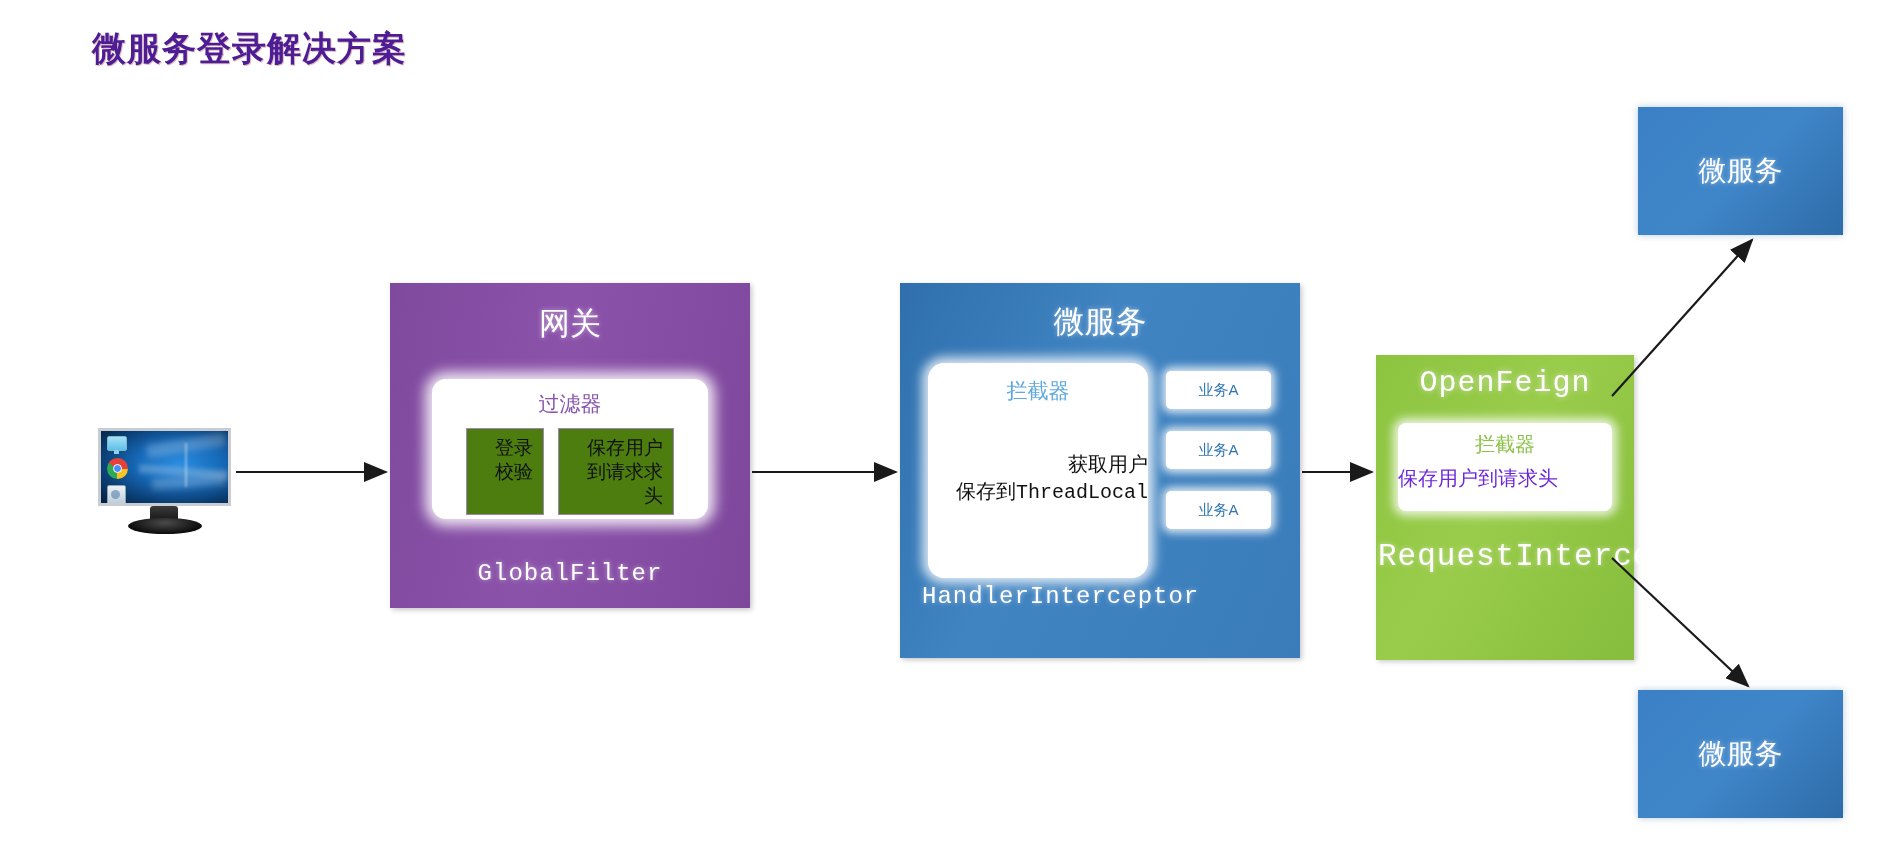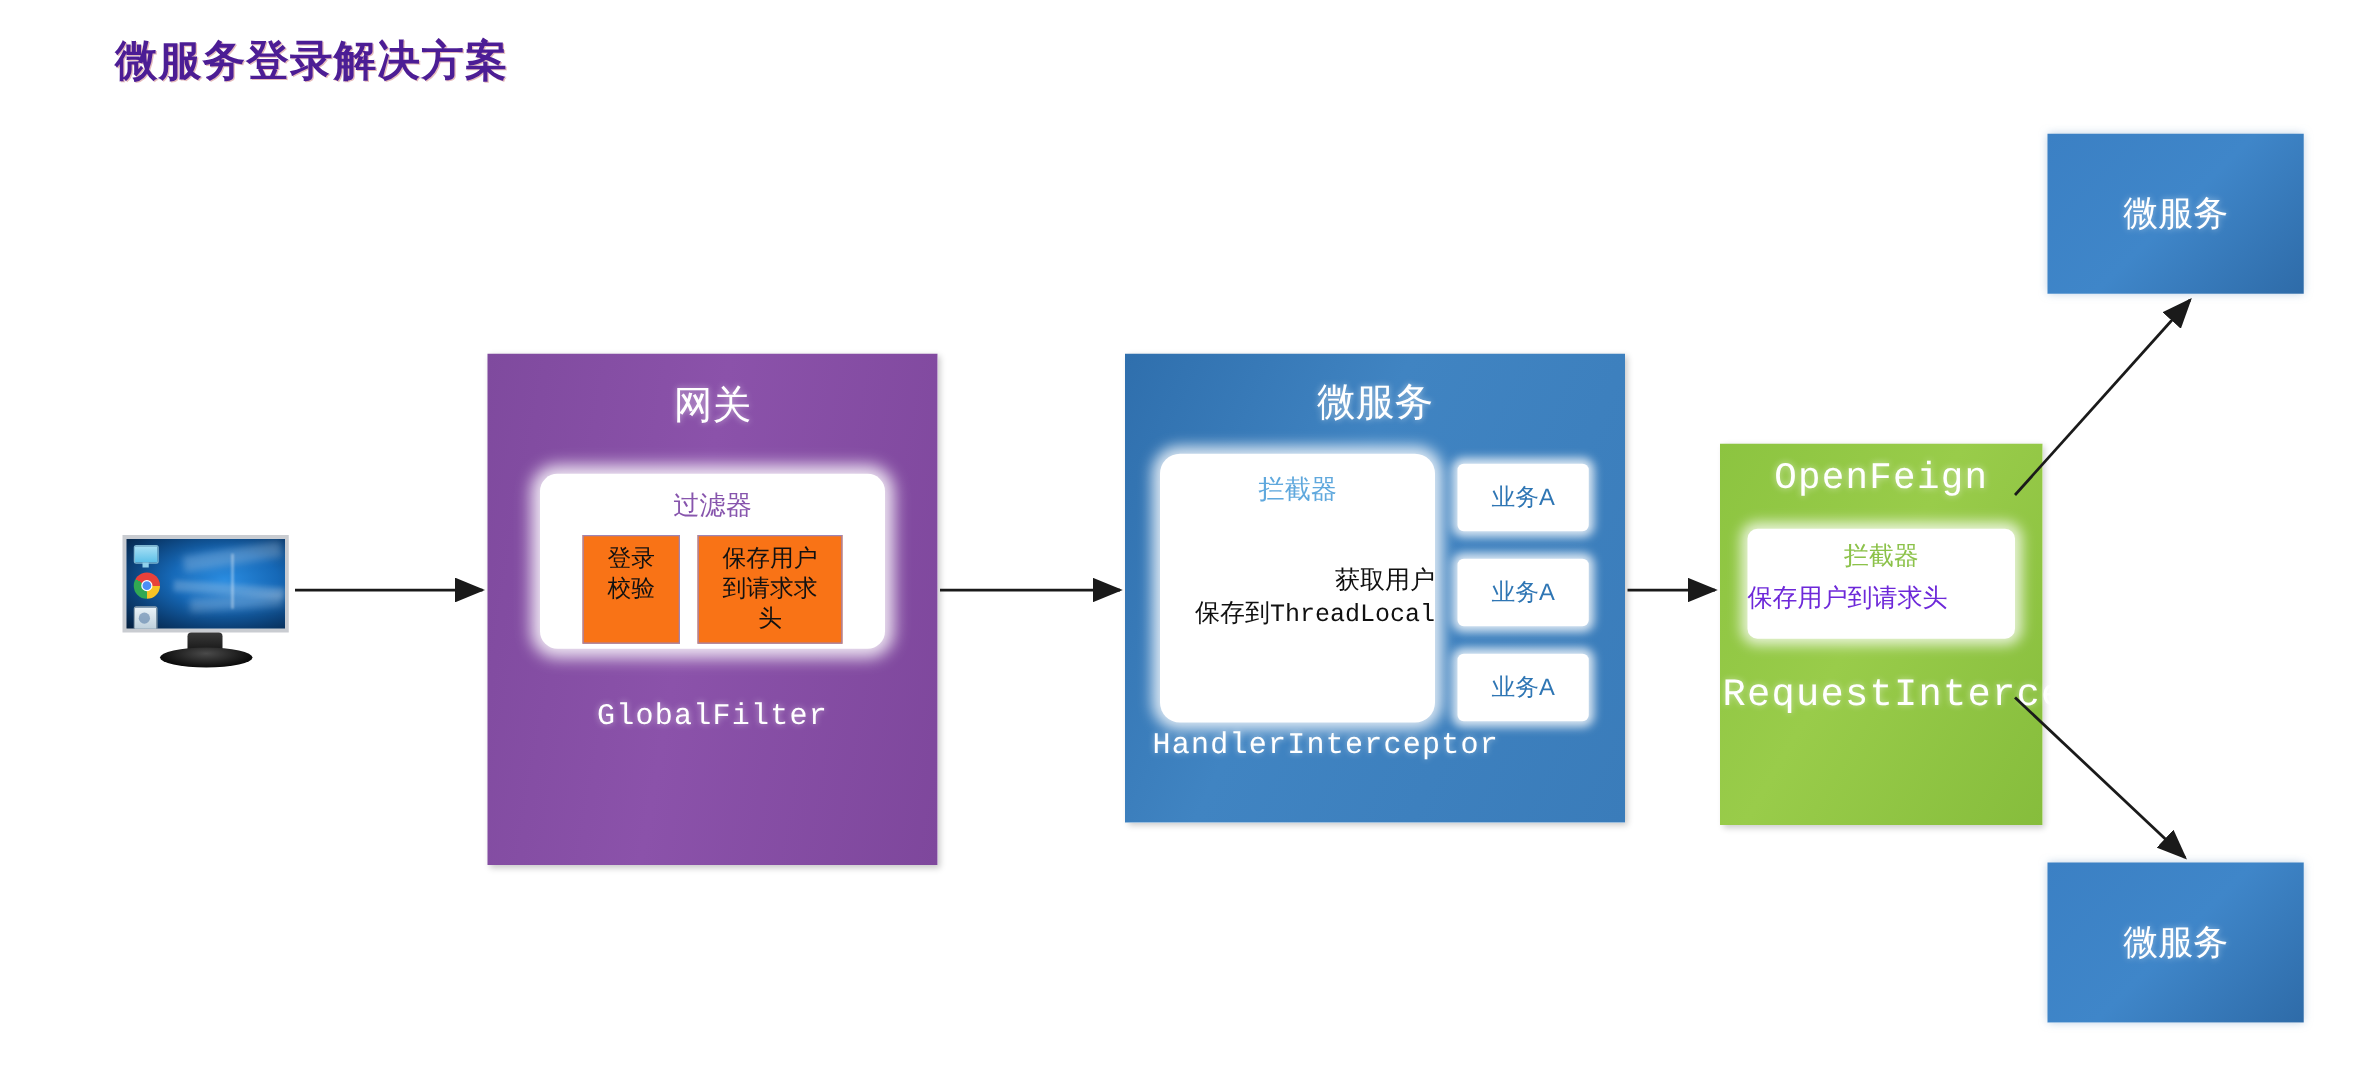--- a/index.html
+++ b/index.html
@@ -123,21 +123,21 @@
     letter-spacing: 1px;
     text-shadow: 0 0 5px rgba(255,255,255,0.5);
   }
 
   
   #gateway-box {
     position: absolute;
     left: 390px;
     top: 283px;
     width: 360px;
-    height: 409px;
+    height: 325px;
     background: linear-gradient(100deg, #7f4a9e 0%, #8b52aa 45%, #7e479c 100%);
     box-shadow: 2px 2px 5px rgba(0,0,0,0.22);
   }
   #gateway-box .box-title { margin-top: 20px; }
   #gateway-inner {
     position: absolute;
     left: 42px;
     top: 96px;
     width: 276px;
     height: 140px;
@@ -153,25 +153,25 @@
     font-weight: 500;
   }
   .filter-subboxes {
     display: flex;
     justify-content: center;
     gap: 14px;
     margin-top: 10px;
   }
   .filter-subbox {
     border: 1px solid #9e85b5;
-    background: #f97316;
+    background: #4d7c0f;
     color: #111;
     font-size: 19px;
     line-height: 1.25;
-    text-align: center;
+    text-align: right;
     padding: 7px 10px;
     box-sizing: border-box;
     font-family: Liberation Serif, serif;
   }
   .fb-login { width: 78px; }
   .fb-save  { width: 116px; }
   #global-filter-label {
     position: absolute;
     left: 0; right: 0;
     top: 262px;
@@ -219,26 +219,26 @@
     font-family: "Liberation Mono", "DejaVu Sans Mono", monospace;
   }
   #biz-column {
     position: absolute;
     left: 266px;
     top: 88px;
     width: 105px;
   }
   .biz-box {
     width: 105px;
-    height: 54px;
+    height: 38px;
     background: #ffffff;
     border-radius: 5px;
     margin-bottom: 22px;
     color: #2f76b4;
-    font-size: 19px;
+    font-size: 15px;
     display: flex;
     align-items: center;
     justify-content: center;
     box-shadow: 0 0 8px 4px rgba(255,255,255,0.8);
   }
   #handler-interceptor-label {
     position: absolute;
     left: 22px;
     top: 300px;
   }

